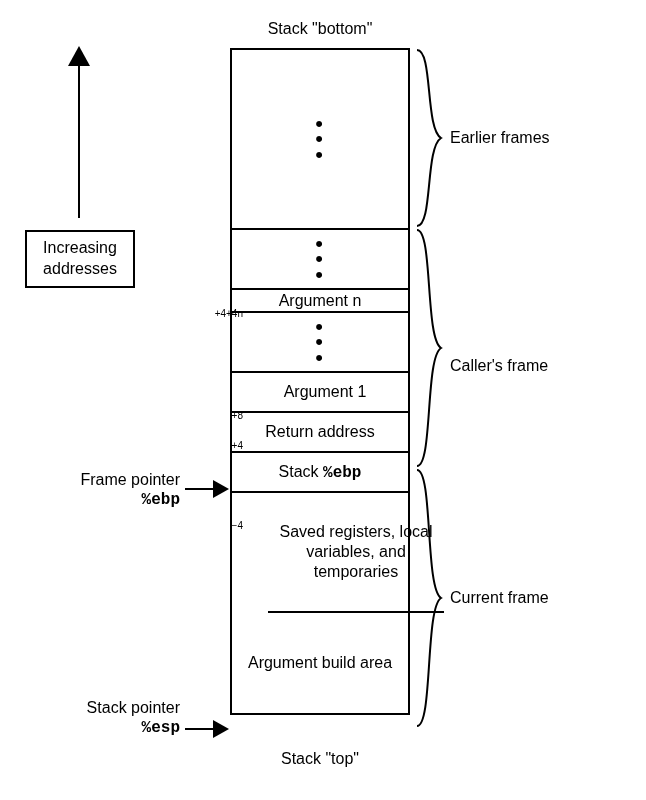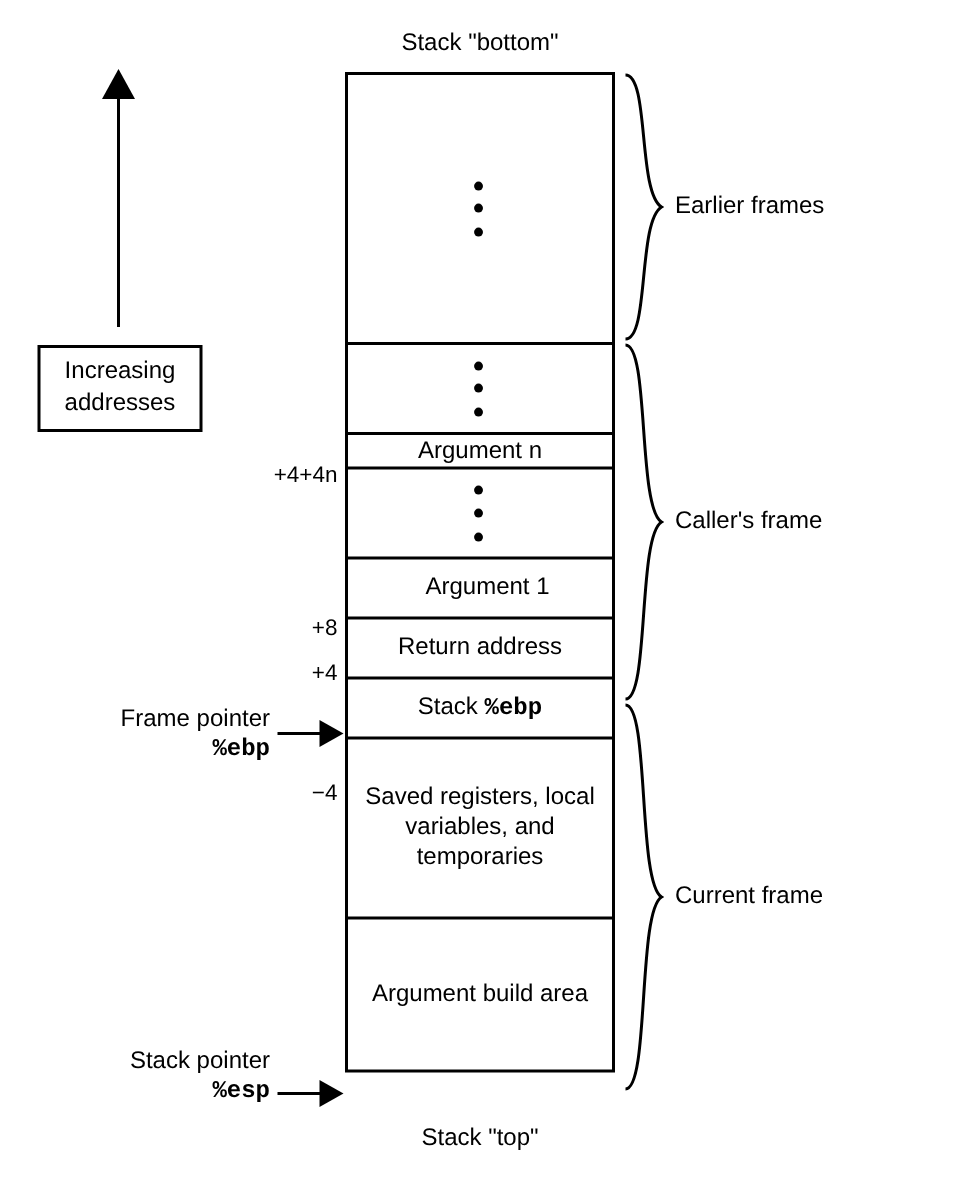--- a/index.html
+++ b/index.html
@@ -83,24 +83,24 @@
     top: 210px;
     width: 110px;
     border: 2px solid #000;
     padding: 6px 4px;
     text-align: center;
     line-height: 1.3;
   }
   
   .offset {
     position: absolute;
-    left: 160px;
+    left: 178px;
     width: 65px;
     text-align: right;
-    font-size: 15px;
+    font-size: 10px;
   }
   
   .ptr-label {
     position: absolute;
     left: 30px;
     width: 150px;
     text-align: right;
     line-height: 1.2;
   }
   .ptr-arrow {
@@ -162,21 +162,21 @@
       <span>Argument 1</span>
     </div>
     <div class="cell" style="height:40px;">
       <span>Return address</span>
     </div>
     <div class="cell" style="height:40px;">
       <span>
         <span>Stack </span><span class="mono">%ebp</span>
       </span>
     </div>
-    <div class="cell" style="height:120px;">
+    <div class="cell" style="height:120px;margin-left:36px;">
       <span>Saved registers, local variables, and temporaries</span>
     </div>
     <div class="cell" style="height:100px;">
       <span>Argument build area</span>
     </div>
   </div>
 
   <div class="offset" style="top:288px;">+4+4n</div>
   <div class="offset" style="top:390px;">+8</div>
   <div class="offset" style="top:420px;">+4</div>
@@ -195,21 +195,21 @@
   <div class="ptr-arrow" style="top:708px; left:185px; width:42px;"></div>
 
   <svg class="brace" style="top:28px; height:180px;" viewBox="0 0 28 180" preserveAspectRatio="none">
     <path d="M2,2 C18,2 10,80 26,90 C10,100 18,178 2,178" fill="none" stroke="#000" stroke-width="2"></path>
   </svg>
   <div class="right-label" style="top:108px;text-align:right;">Earlier frames</div>
 
   <svg class="brace" style="top:208px; height:240px;" viewBox="0 0 28 240" preserveAspectRatio="none">
     <path d="M2,2 C18,2 10,110 26,120 C10,130 18,238 2,238" fill="none" stroke="#000" stroke-width="2"></path>
   </svg>
-  <div class="right-label" style="top:318px;">Caller's frame</div>
+  <div class="right-label" style="top:336px;">Caller's frame</div>
 
   <svg class="brace" style="top:448px; height:260px;" viewBox="0 0 28 260" preserveAspectRatio="none">
     <path d="M2,2 C18,2 10,120 26,130 C10,140 18,258 2,258" fill="none" stroke="#000" stroke-width="2"></path>
   </svg>
   <div class="right-label" style="top:568px;">Current frame</div>
 
   <div class="bottom-label">Stack "top"</div>
 </div>
 
 </body></html>

